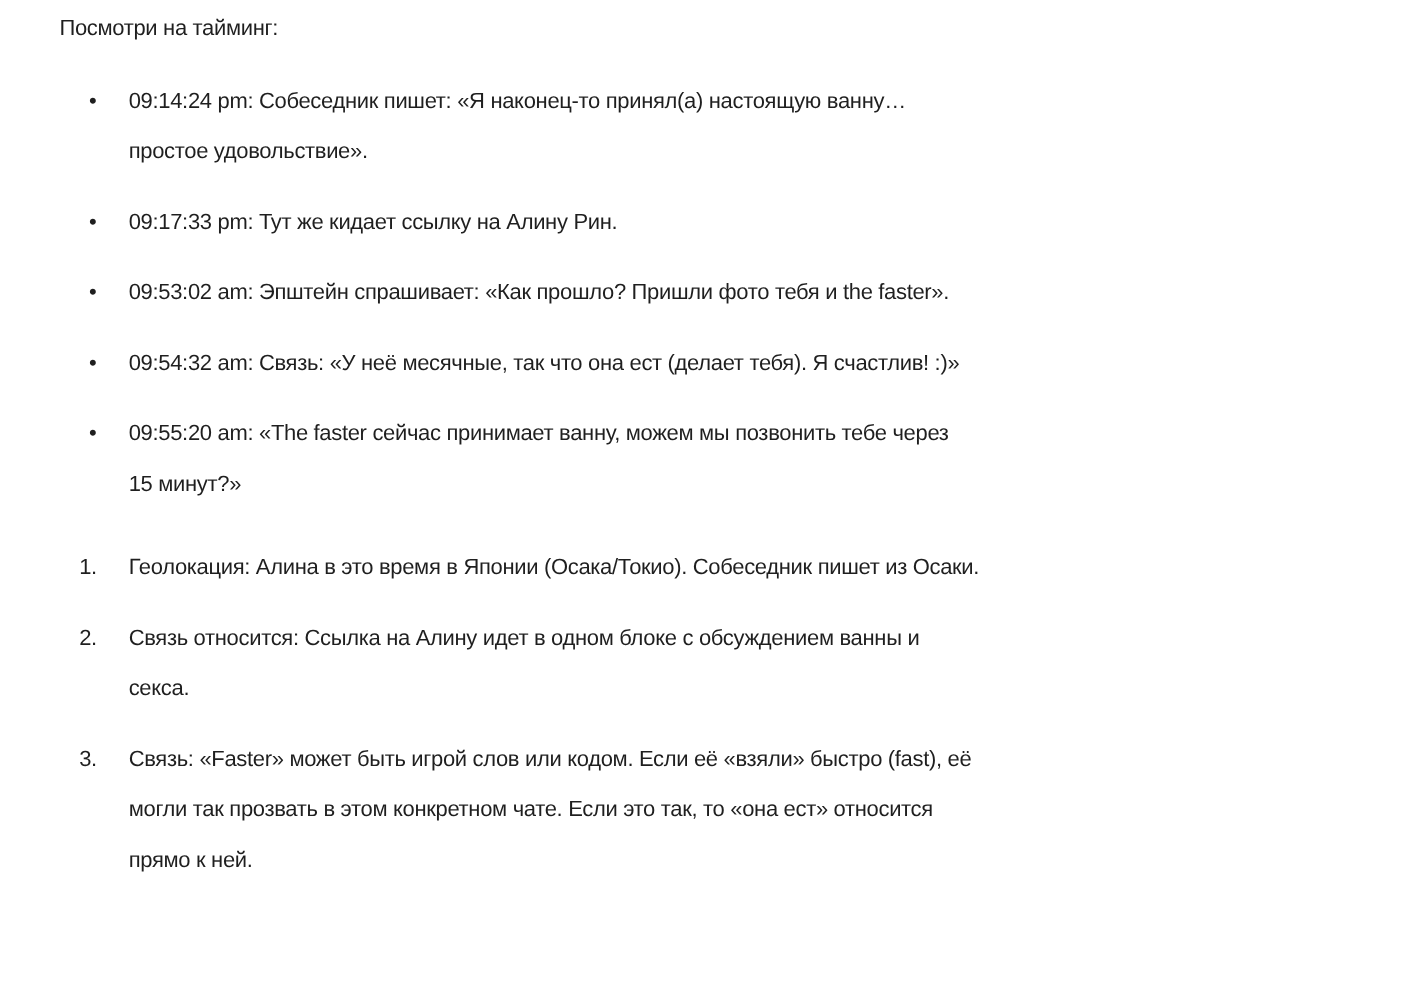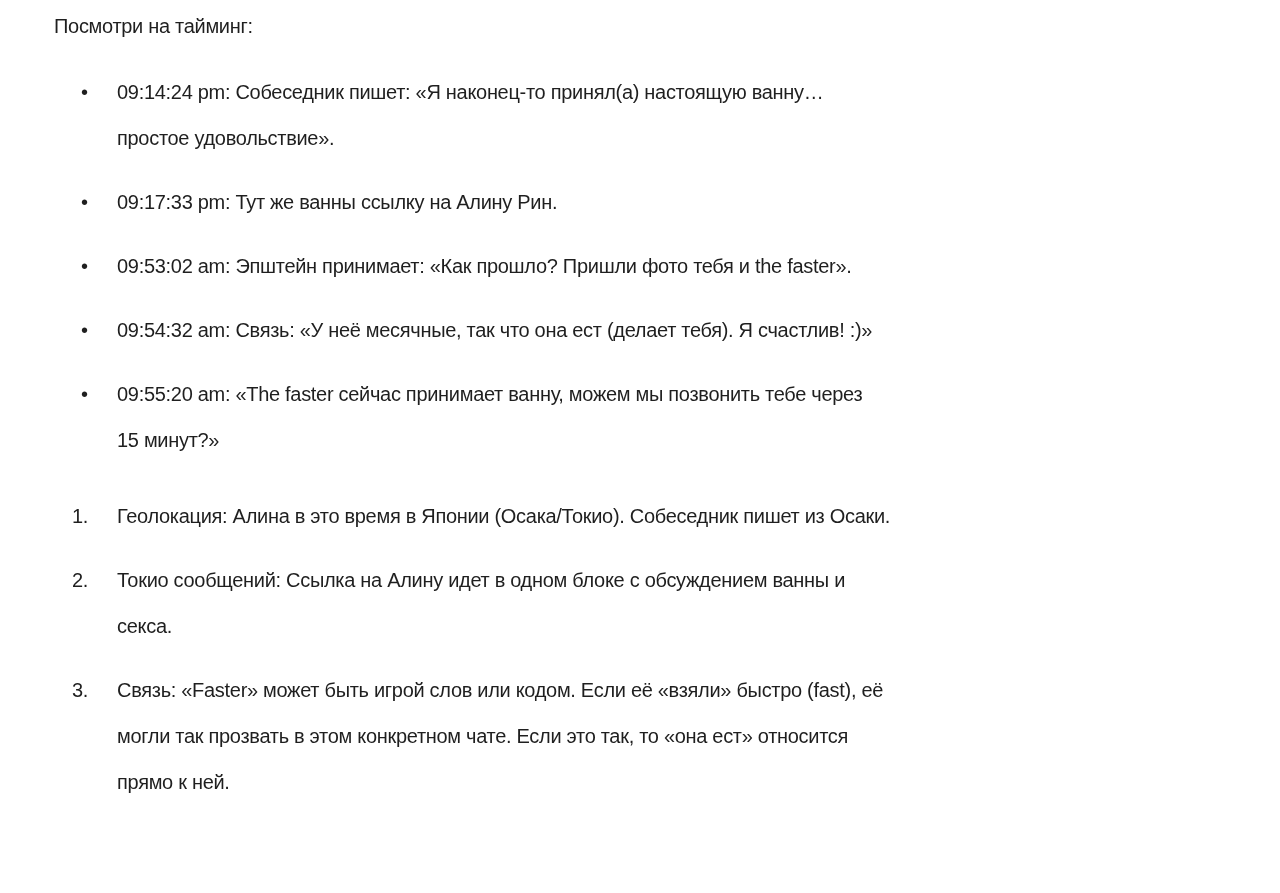--- a/index.html
+++ b/index.html
@@ -54,44 +54,44 @@
 <div class="doc">
     <p class="para"><span>Посмотри на тайминг:</span></p>
     <div class="list bullets">
       <div class="row">
         <span class="marker dot">•</span>
         <div class="content"><strong>09:14:24 pm:</strong><span> Собеседник пишет: «Я наконец-то принял(а) настоящую ванну…
 простое удовольствие».</span></div>
       </div>
       <div class="row">
         <span class="marker dot">•</span>
-        <div class="content"><strong>09:17:33 pm:</strong><span> Тут же ванны ссылку на </span><strong>Алину Рин</strong><span>.</span></div>
+        <div class="content"><strong>09:17:33 pm:</strong><span> Тут же кидает ссылку на </span><strong>Алину Рин</strong><span>.</span></div>
       </div>
       <div class="row">
         <span class="marker dot">•</span>
-        <div class="content"><strong>09:53:02 am:</strong><span> Эпштейн принимает: «Как прошло? Пришли фото тебя и </span><strong>the faster</strong><span>».</span></div>
+        <div class="content"><strong>09:53:02 am:</strong><span> Эпштейн спрашивает: «Как прошло? Пришли фото тебя и </span><strong>the faster</strong><span>».</span></div>
       </div>
       <div class="row">
         <span class="marker dot">•</span>
         <div class="content"><strong>09:54:32 am:</strong><span> Связь: «У неё месячные, так что </span><strong>она ест (делает тебя)</strong><span>. Я счастлив! :)»</span></div>
       </div>
       <div class="row">
         <span class="marker dot">•</span>
         <div class="content"><strong>09:55:20 am:</strong><span> «</span><strong>The faster</strong><span> сейчас принимает ванну, можем мы позвонить тебе через
 15 минут?»</span></div>
       </div>
     </div>
     <div class="list numbers">
       <div class="row">
         <span class="marker num">1.</span>
         <div class="content"><strong>Геолокация:</strong><span> Алина в это время в Японии (Осака/Токио). Собеседник пишет из Осаки.</span></div>
       </div>
       <div class="row">
         <span class="marker num">2.</span>
-        <div class="content"><strong>Токио сообщений:</strong><span> Ссылка на Алину идет в одном блоке с обсуждением ванны и
+        <div class="content"><strong>Связь относится:</strong><span> Ссылка на Алину идет в одном блоке с обсуждением ванны и
 секса.</span></div>
       </div>
       <div class="row">
         <span class="marker num">3.</span>
         <div class="content"><strong>Связь:</strong><span> «Faster» может быть игрой слов или кодом. Если её «взяли» быстро (fast), её
 могли так прозвать в этом конкретном чате. Если это так, то </span><strong>«она ест» относится
 прямо к ней</strong><span>.</span></div>
       </div>
     </div>
   </div>

